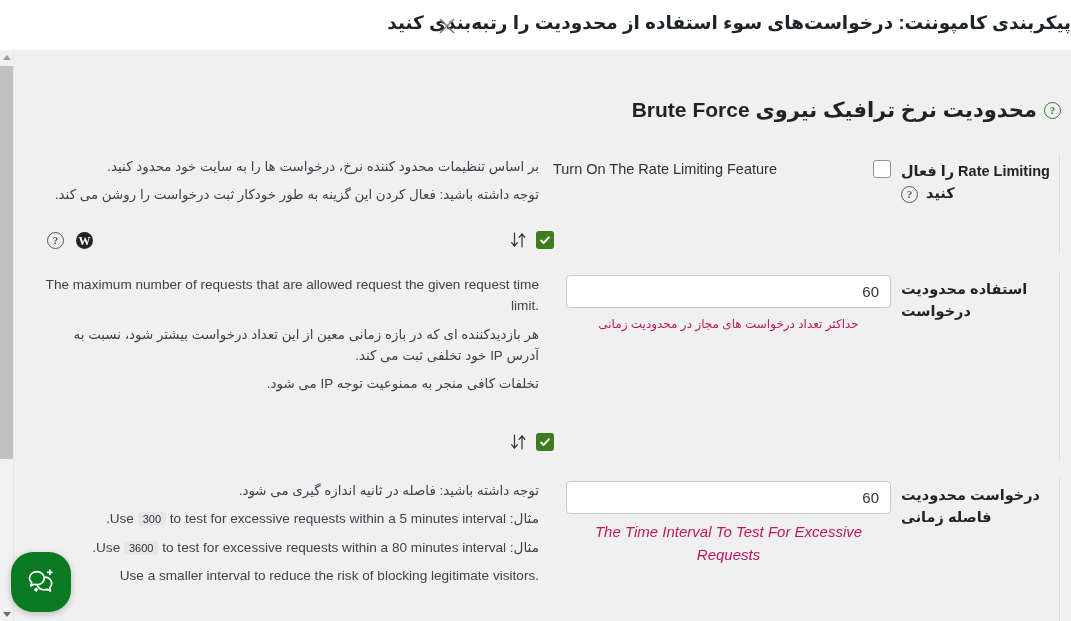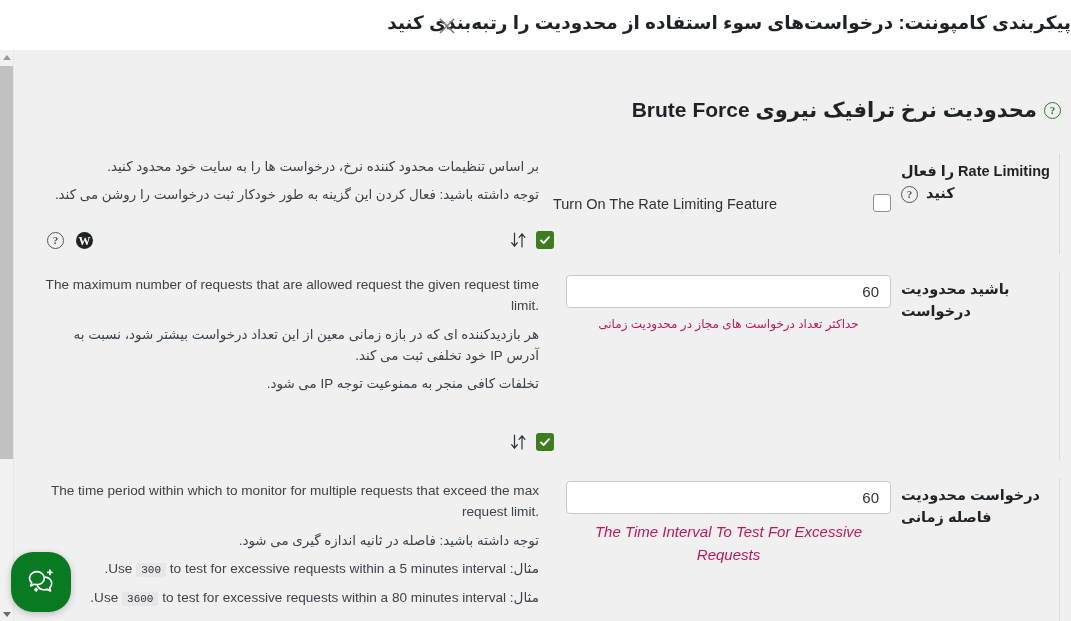--- a/index.html
+++ b/index.html
@@ -178,21 +178,21 @@
   .field-control {
     width: 340px;
     flex: 0 0 340px;
     padding-left: 16px;
     padding-top: 3px;
   }
   .field-control.cb {
     padding-top: 6px;
     display: flex;
     flex-direction: row-reverse;
-    align-items: flex-end;
+    align-items: flex-start;
     justify-content: flex-end;
     gap: 0;
   }
 
   .cb-label {
     font-size: 14.5px;
     color: #2c3338;
     direction: ltr;
     text-align: left;
     padding-top: 1px;
@@ -253,21 +253,21 @@
   }
   .desc p.en {
     direction: rtl;
     unicode-bidi: plaintext;
     text-align: right;
     font-size: 13.6px;
   }
   code.inline {
     background: #e7e7e9;
     color: #2c3338;
-    font-family: Liberation Mono, monospace;
+    font-family: Liberation Sans, sans-serif;
     font-size: 11px;
     padding: 1px 5px;
     border-radius: 2px;
     direction: ltr;
     unicode-bidi: embed;
   }
 
   .row-icons {
     position: absolute;
     left: 25px;
@@ -401,21 +401,21 @@
                 <line x1="12" y1="16" x2="12" y2="3"></line>
                 <polyline points="9.1,6.4 12,3 14.9,6.4"></polyline>
               </g>
             </svg>
           </div>
         </div>
       </div>
 
       <div class="row" id="row-2">
         <div class="row-inner">
-          <div class="field-label">باشید محدودیت درخواست</div>
+          <div class="field-label">استفاده محدودیت درخواست</div>
 
           <div class="field-control">
             <input class="text-input" type="text" value="60" style="">
             <div class="field-hint">حداکثر تعداد درخواست های مجاز در محدودیت زمانی</div>
           </div>
 
           <div class="desc">
             <p class="en">The maximum number of requests that are allowed request the given request time limit.</p>
             <p>هر بازدیدکننده ای که در بازه زمانی معین از این تعداد درخواست بیشتر شود، نسبت به آدرس IP خود تخلفی ثبت می کند.</p>
             <p>تخلفات کافی منجر به ممنوعیت توجه IP می شود.</p>
@@ -444,21 +444,20 @@
       <div class="row" id="row-3">
         <div class="row-inner">
           <div class="field-label">درخواست محدودیت فاصله زمانی</div>
 
           <div class="field-control">
             <input class="text-input" type="text" value="60" style="">
             <div class="field-hint en">The Time Interval To Test For Excessive Requests</div>
           </div>
 
           <div class="desc">
-            <p class="en">The time period within which to monitor for multiple requests that exceed the max request limit.</p>
             <p>توجه داشته باشید: فاصله در ثانیه اندازه گیری می شود.</p>
 
             <p class="en">
               <span>مثال:</span>
               <span>Use</span>
               <code class="inline">300</code>
               <span>to test for excessive requests within a 5 minutes interval.</span>
             </p>
 
             <p class="en">

